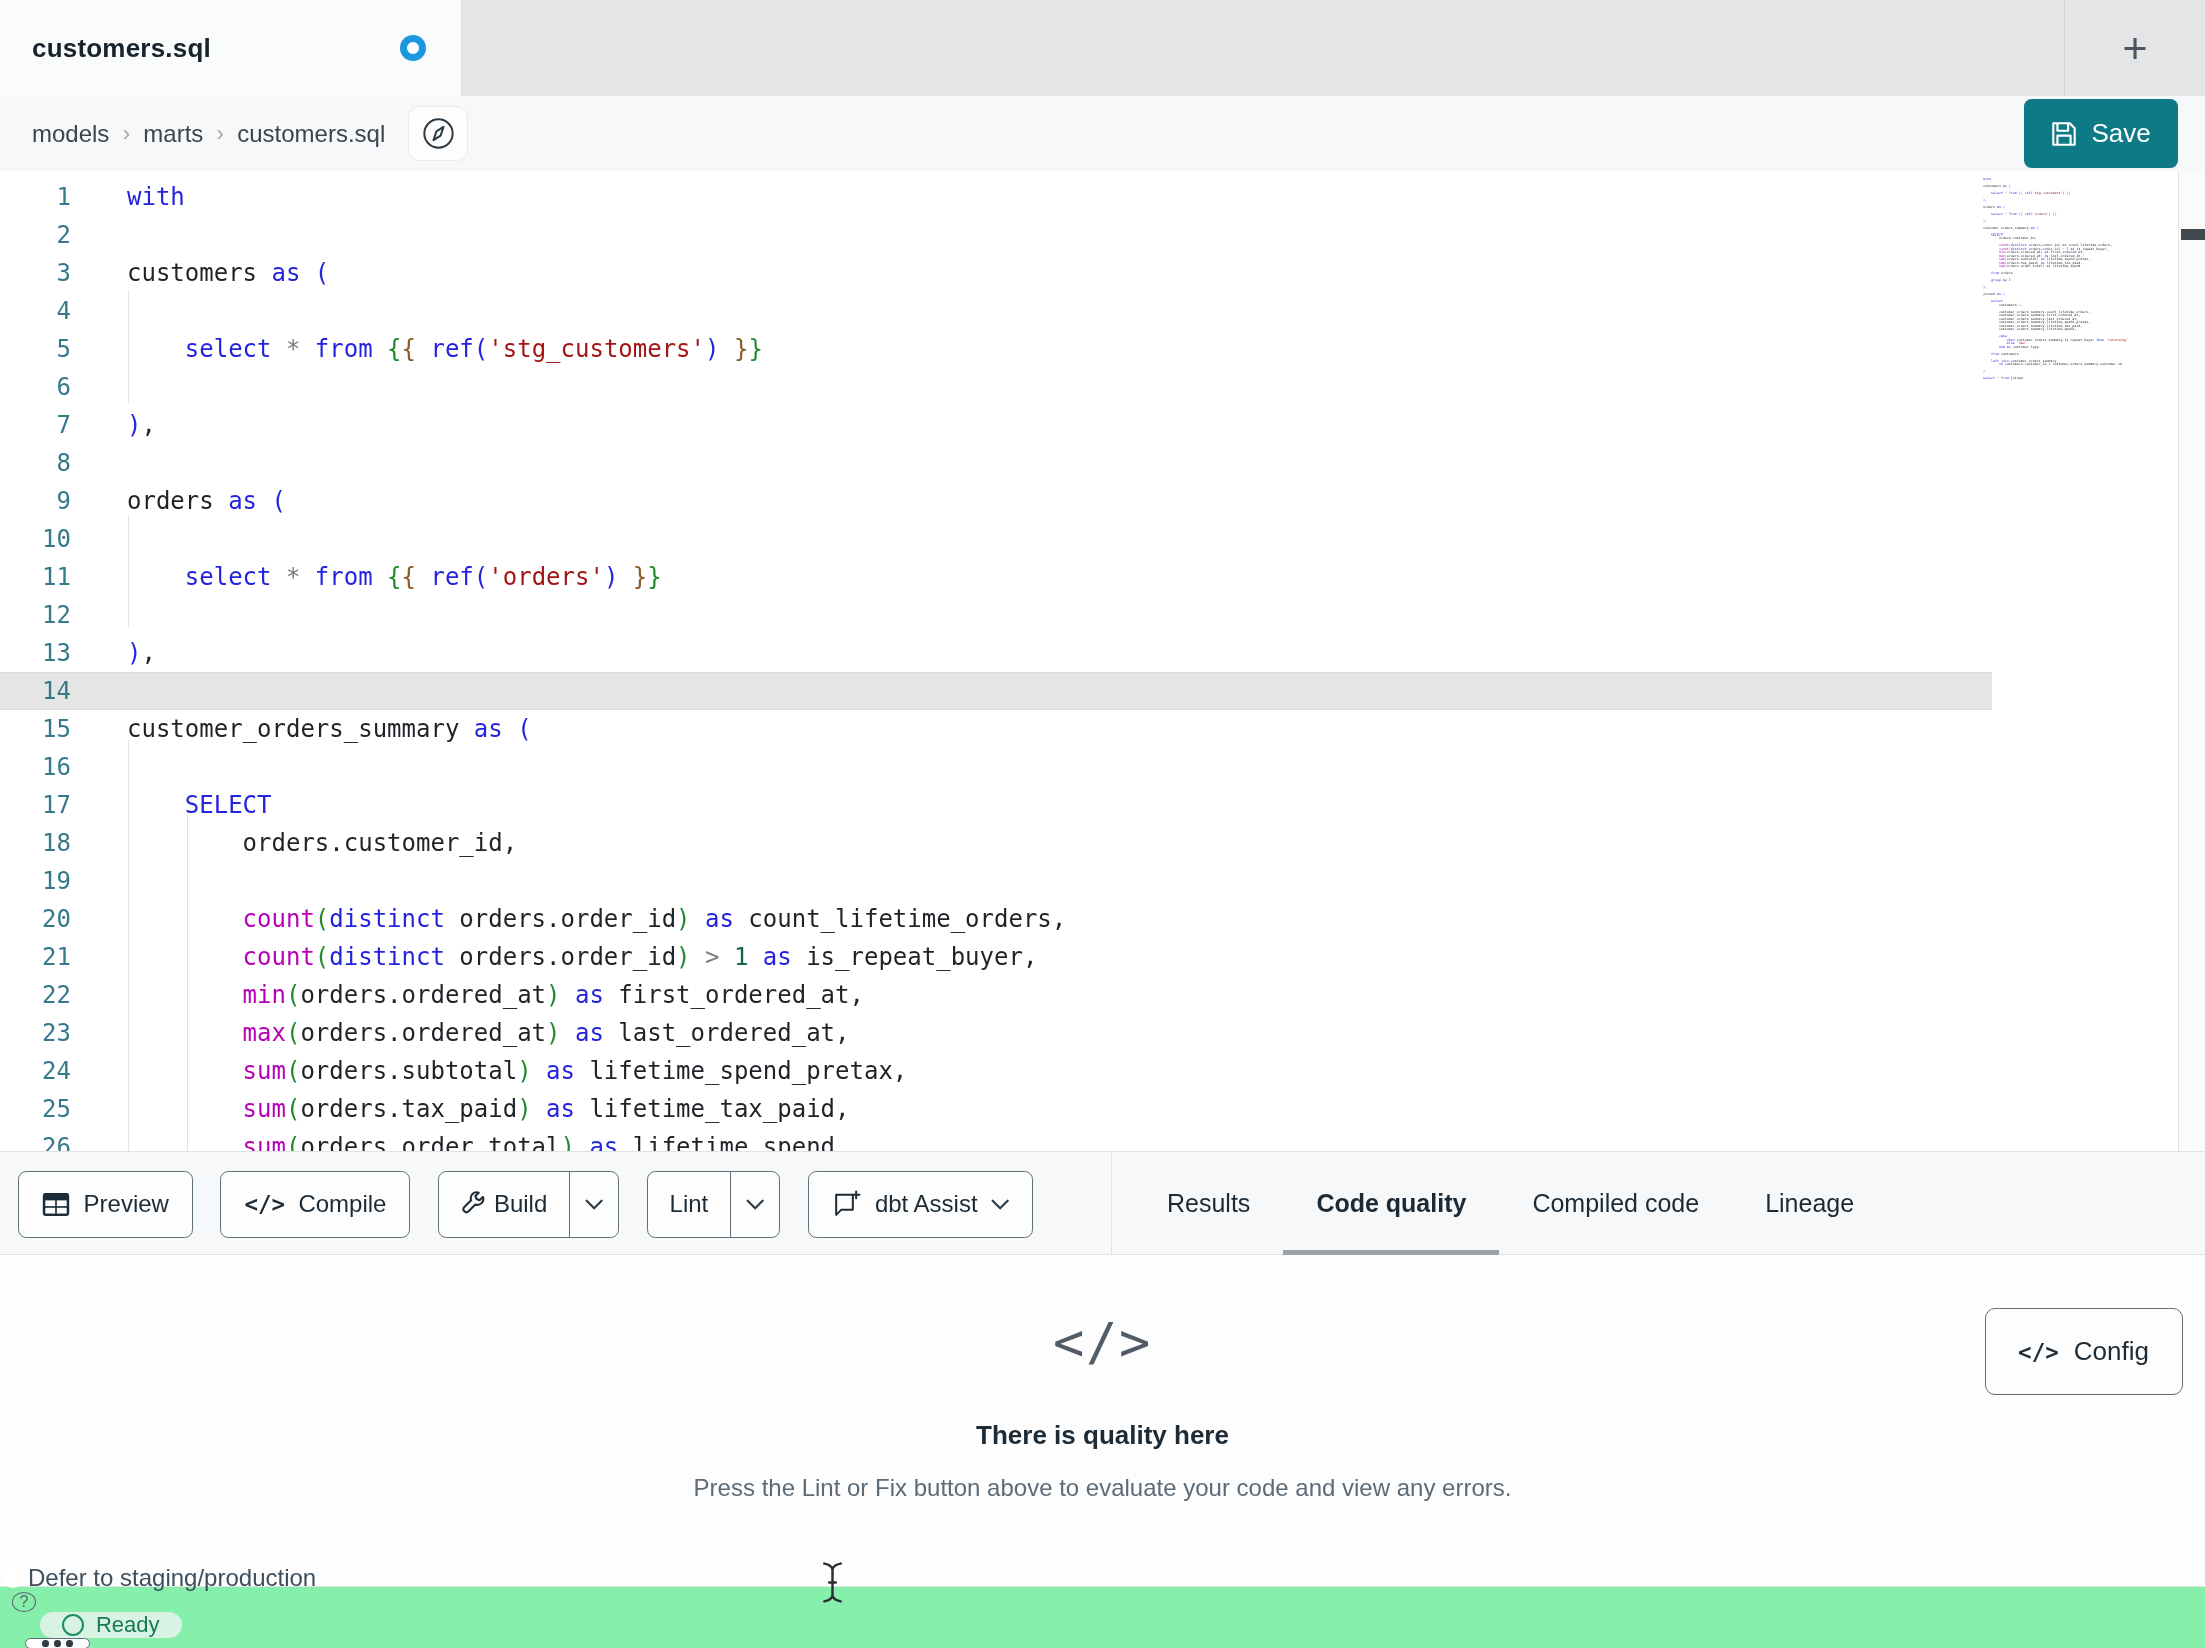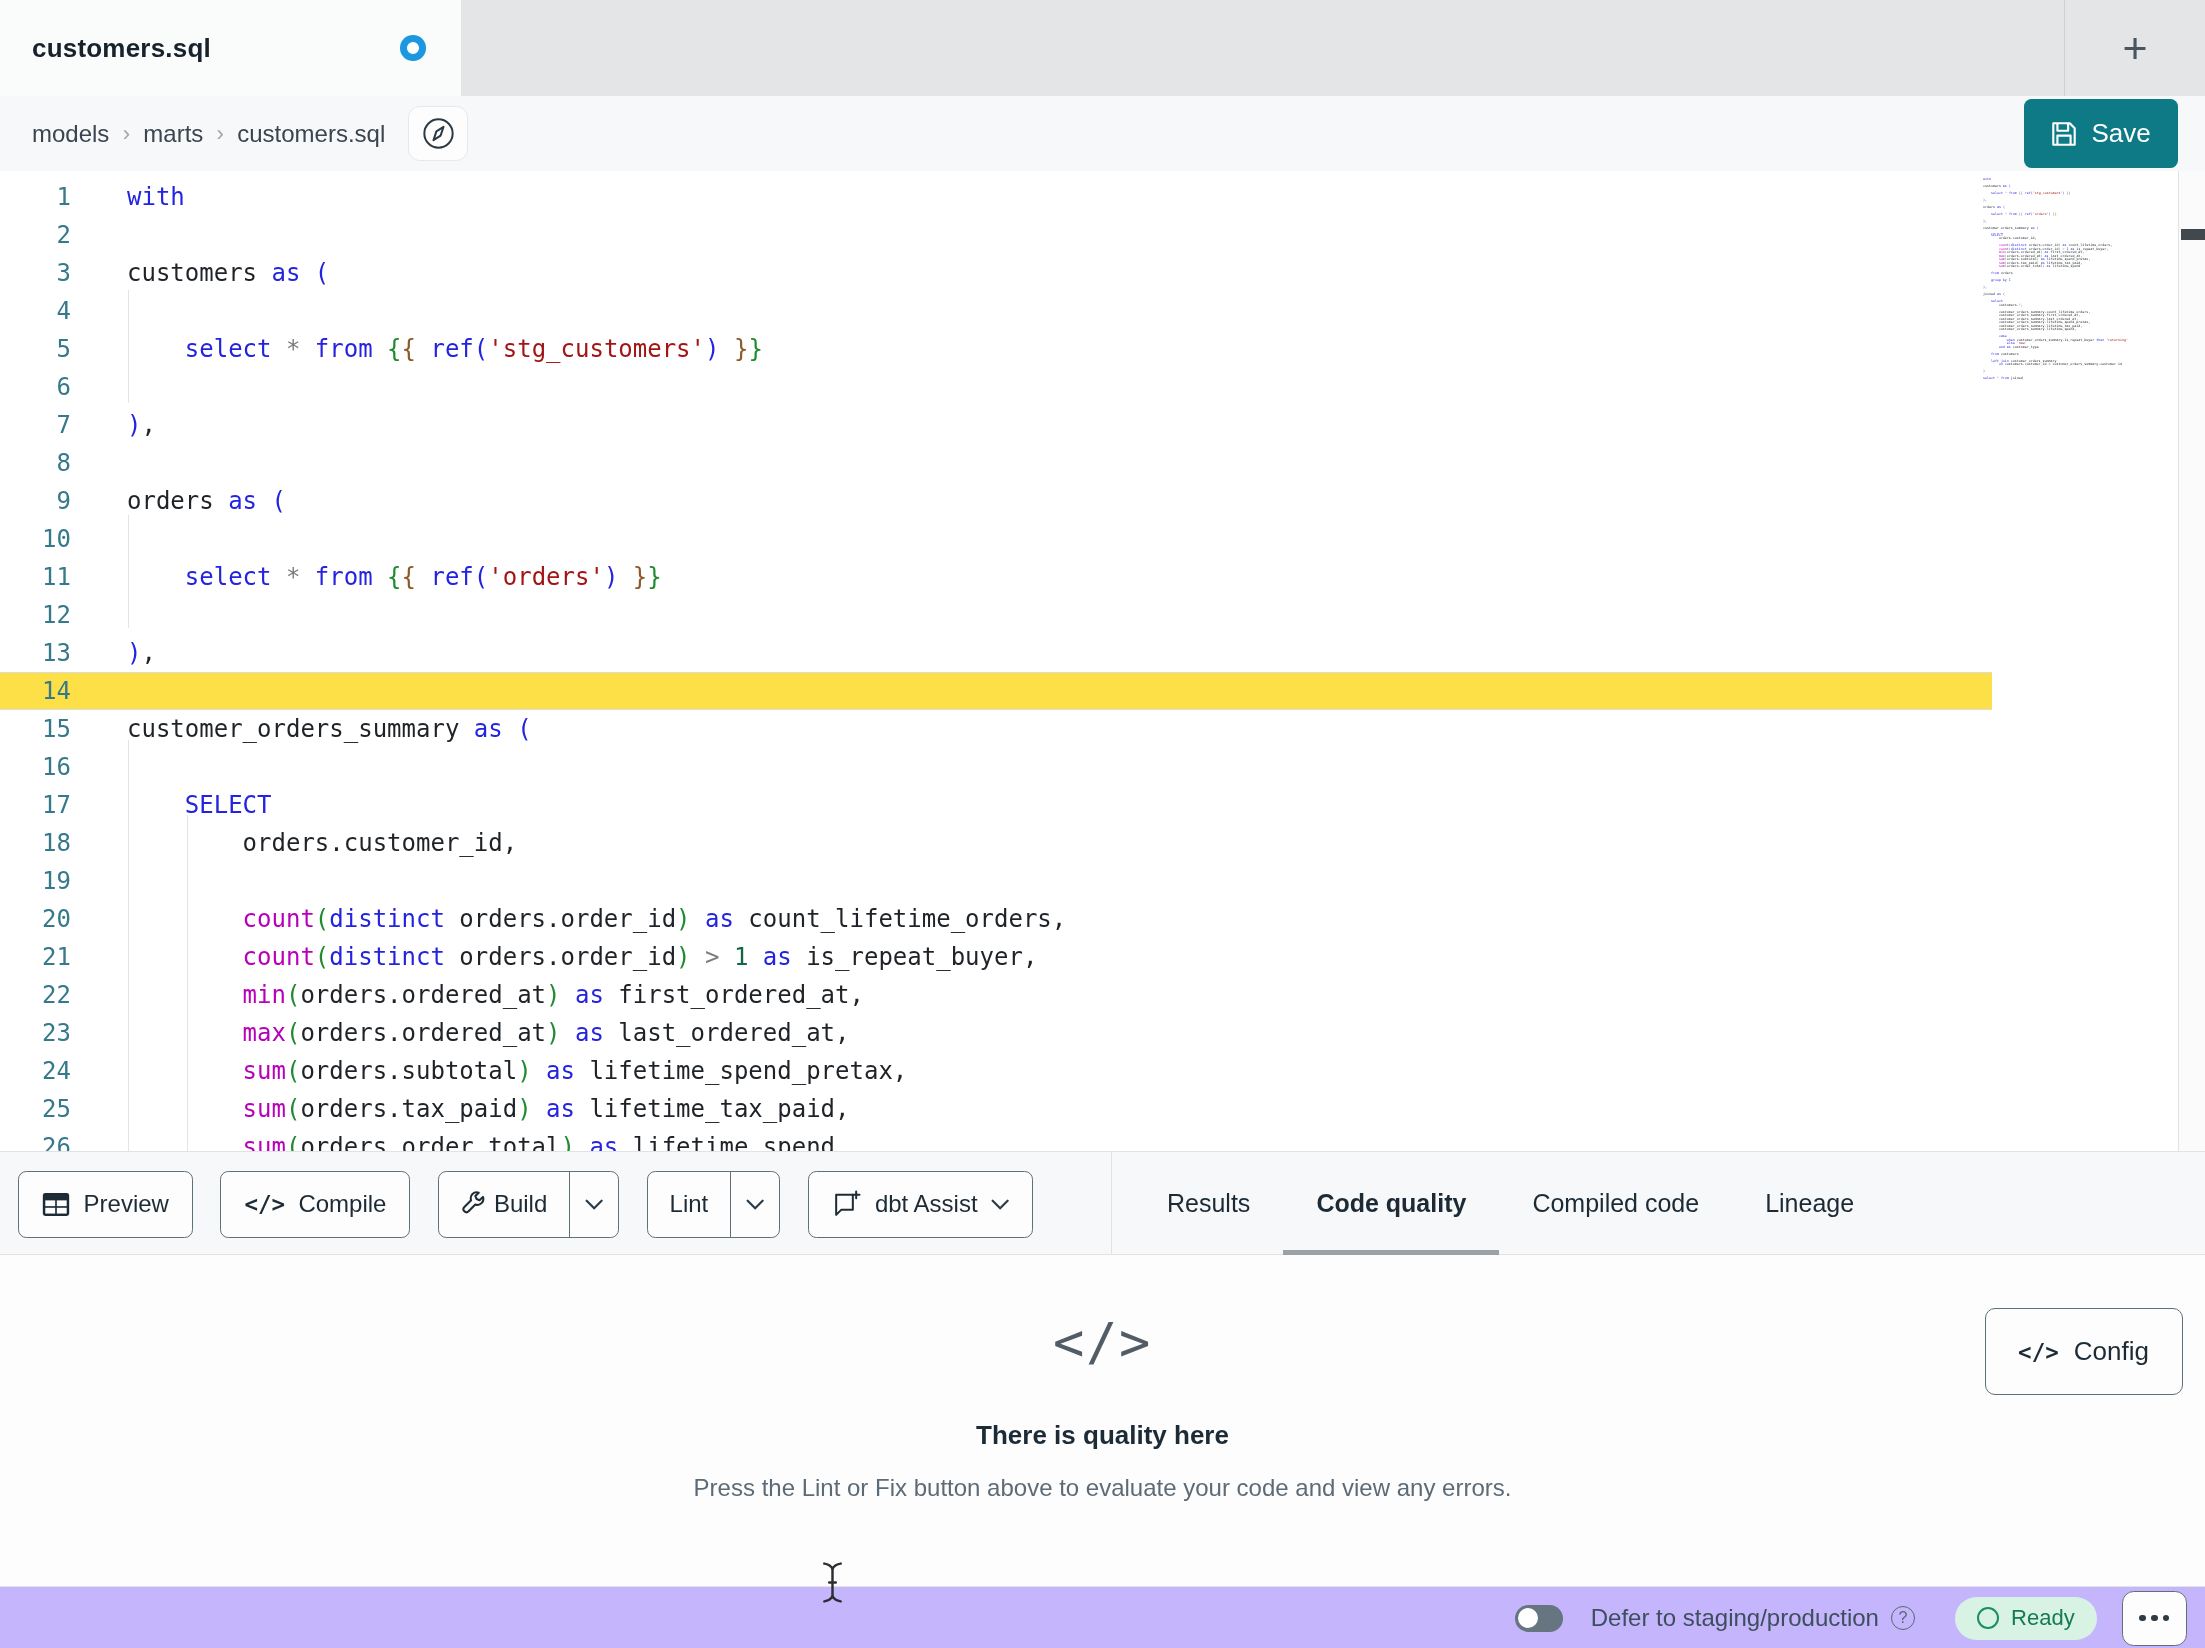--- a/index.html
+++ b/index.html
@@ -26,21 +26,21 @@
   .explore-btn{margin-left:23px;width:60px;height:55px;border:0.8px solid #e6e8ea;border-radius:11.7px;
                background:#fdfdfd;display:flex;align-items:center;justify-content:center;cursor:pointer;}
   .save-btn{margin-left:auto;width:154px;height:69px;background:#0d7a85;color:#ffffff;border:none;
             border-radius:7.5px;display:flex;align-items:center;justify-content:center;gap:13.3px;
             font-size:26px;cursor:pointer;}
 
   
   .editor{position:absolute;left:0;top:171px;width:2205px;height:980px;background:#ffffff;overflow:hidden;}
   .code-lines{position:absolute;left:0;top:6.7px;right:213px;}
   .code-row{position:relative;height:38px;display:flex;align-items:center;white-space:pre;}
-  .code-row.active{background:#fde047;border-top:0.8px solid #dcdcdc;border-bottom:0.8px solid #dcdcdc;
+  .code-row.active{background:#e5e5e5;border-top:0.8px solid #dcdcdc;border-bottom:0.8px solid #dcdcdc;
                    height:36px;}
   .gutter{width:71px;flex:0 0 71px;text-align:right;font-family:"DejaVu Sans Mono",monospace;
           font-size:24px;color:#35798b;}
   .code{padding-left:56px;font-family:"DejaVu Sans Mono",monospace;font-size:24px;white-space:pre;}
   .tk-kw{color:#2323e0}.tk-fn{color:#b800b8}.tk-str{color:#a31515}.tk-num{color:#116644}
   .tk-op{color:#7d7d7d}.tk-bg{color:#1f8a2f}.tk-bb{color:#8a5a28}.tk-bl{color:#2323e0}.tk-tx{color:#1f2328}
   .indent-guide{position:absolute;width:0.8px;background:#e4e4e4;}
   .guide-a1{left:128px;top:119px;height:113px;}
   .guide-a2{left:128px;top:344px;height:113px;}
   .guide-a3{left:128px;top:569px;height:413px;}
@@ -79,23 +79,23 @@
   .config-btn{position:absolute;right:22.5px;top:53px;width:198px;height:87px;background:#fdfdfd;
               border:1.7px solid #5f7078;border-radius:10px;display:flex;align-items:center;
               justify-content:center;gap:15px;font-size:26px;color:#1c2b36;cursor:pointer;}
   .empty-state{position:absolute;left:0;top:0;width:2205px;height:331px;display:flex;flex-direction:column;
                align-items:center;justify-content:flex-start;padding-top:57px;box-sizing:border-box;}
   .empty-icon{font-family:"DejaVu Sans Mono",monospace;font-size:52px;color:#515c66;letter-spacing:1.7px;}
   .empty-title{margin-top:48px;font-size:26px;font-weight:bold;color:#1c2b36;}
   .empty-sub{margin-top:23px;font-size:24px;color:#5d6b77;}
 
   
-  .statusbar{position:absolute;left:0;top:1586px;width:2205px;height:63px;background:#c4b5fd;
-             border-top:0.8px solid #e4e4e4;display:flex;align-items:center;justify-content:flex-end;
-             padding-right:18.3px;box-sizing:border-box;}
+  .statusbar{position:absolute;left:0;top:1586px;width:2205px;height:63px;background:#86efac;
+             border-top:0.8px solid #e4e4e4;display:flex;align-items:flex-start;justify-content:flex-end;
+             padding-right:18.3px;box-sizing:border-box;flex-direction:column;}
   .toggle{width:48px;height:27px;background:#66757f;border-radius:13.3px;position:relative;cursor:pointer;}
   .toggle .knob{position:absolute;left:3.3px;top:3.3px;width:20px;height:20px;background:#ffffff;border-radius:50%;}
   .defer-label{margin-left:28px;font-size:24px;color:#3d4f5c;}
   .help-icon{margin-left:11.7px;width:22.5px;height:22.5px;border:1.7px solid #5b6771;border-radius:50%;
              display:flex;align-items:center;justify-content:center;font-size:16px;color:#5b6771;cursor:pointer;}
   .ready-badge{margin-left:40px;height:43px;background:#d8f3e3;border-radius:22px;display:flex;
                align-items:center;padding:0 22px;gap:11.7px;font-size:22px;color:#167a56;}
   .ready-ring{width:18.3px;height:18.3px;border:2.5px solid #1a8f63;border-radius:50%;background:transparent;}
   .dots-btn{margin-left:25px;width:65px;height:55px;background:#fdfdfd;border:1.7px solid #5f7078;
             border-radius:11.7px;display:flex;align-items:center;justify-content:center;gap:5px;cursor:pointer;}

